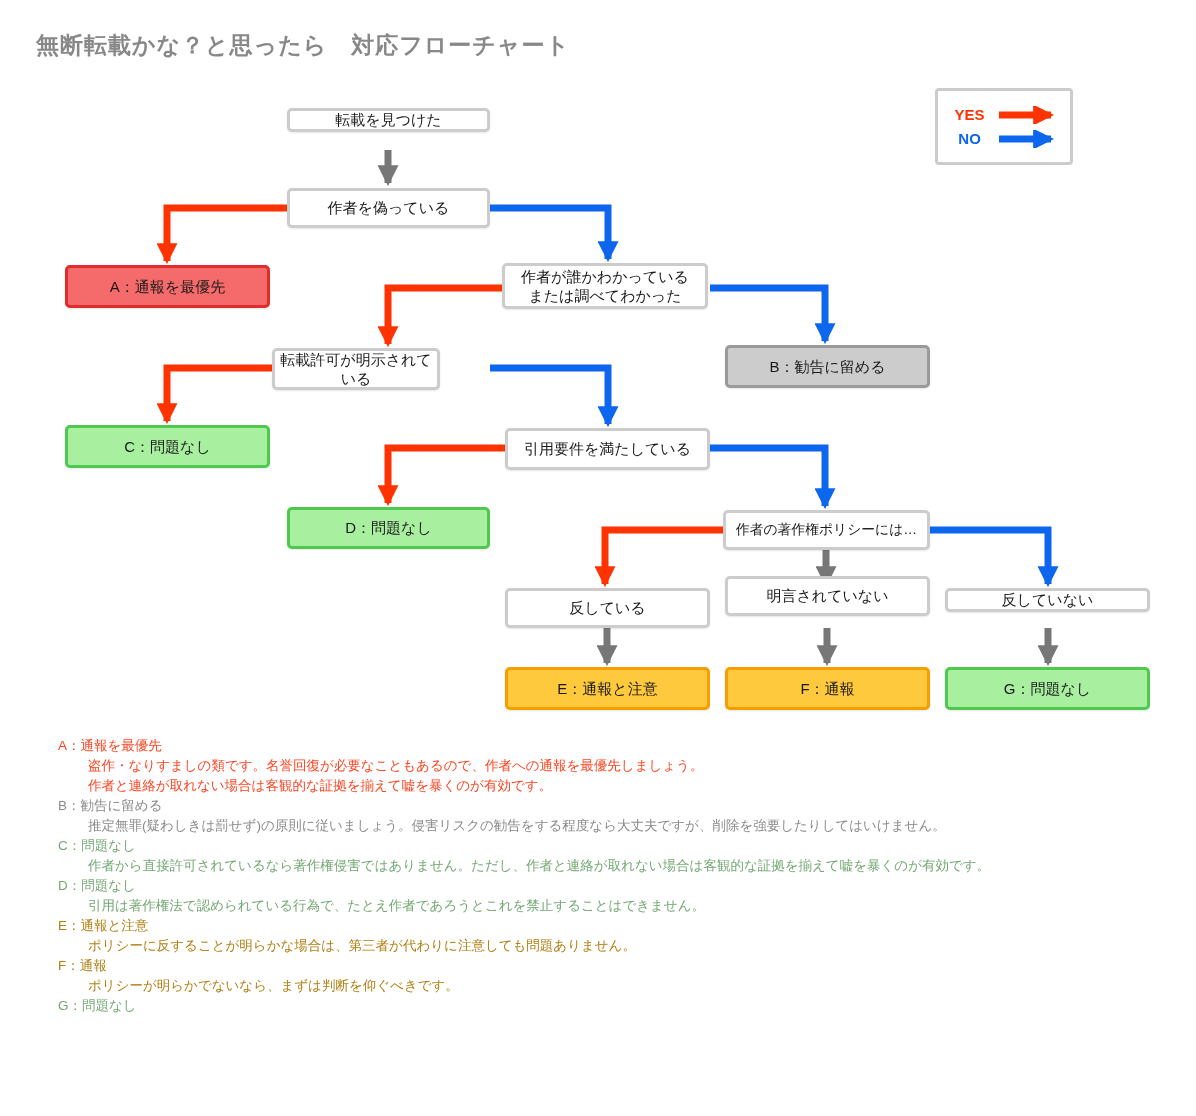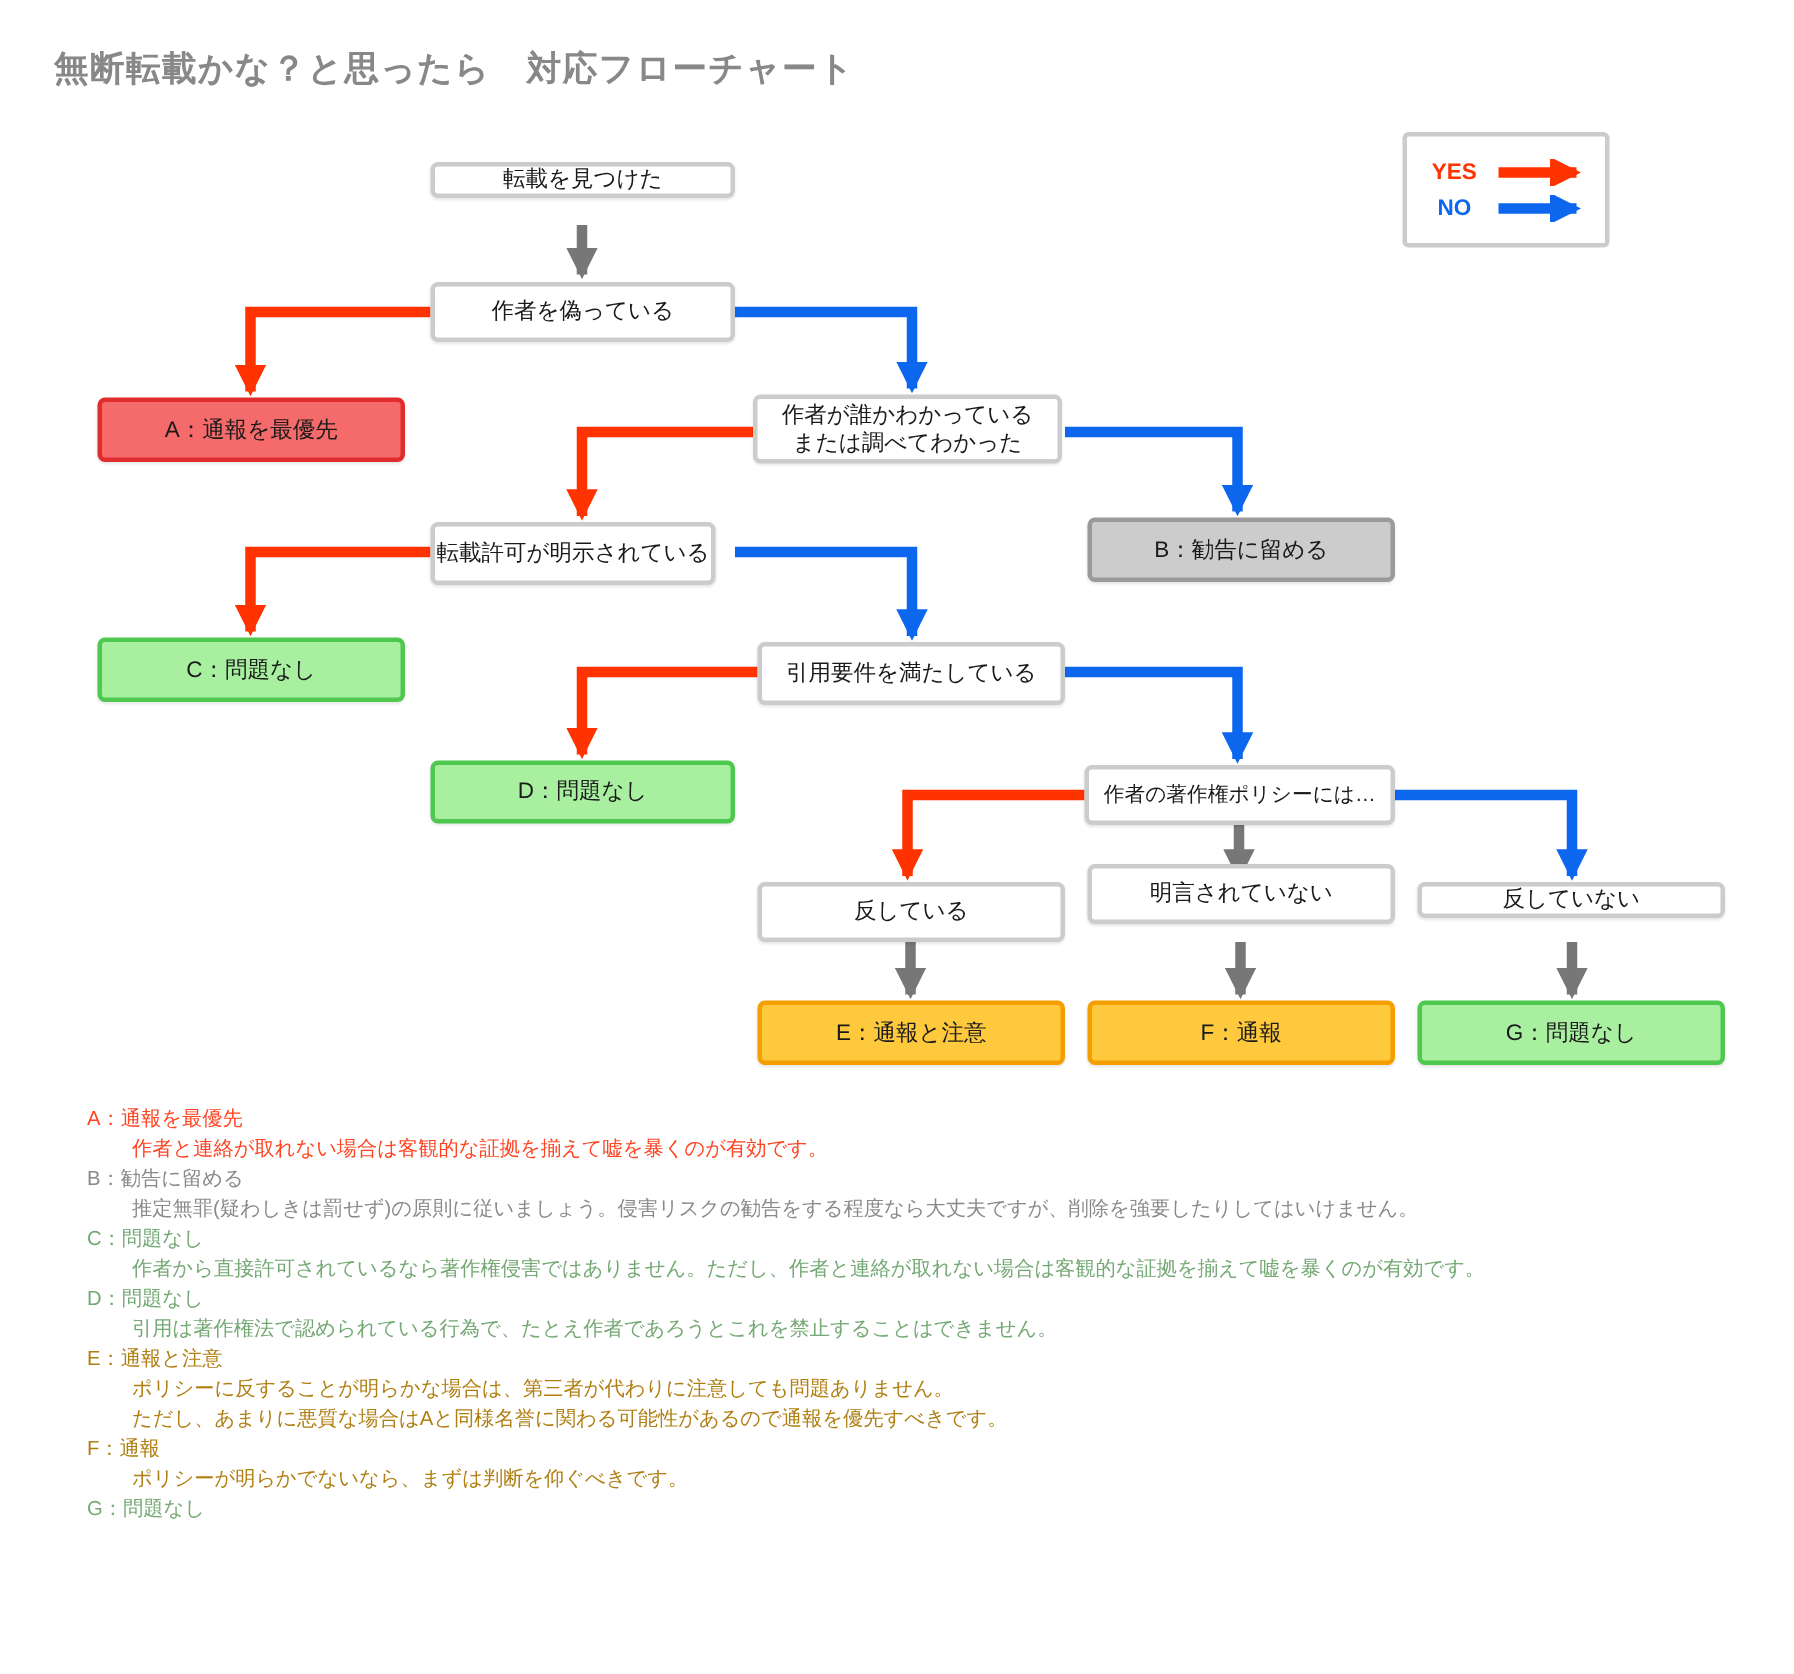--- a/index.html
+++ b/index.html
@@ -107,42 +107,42 @@
     <path class="edge flow" d="M827,628 L827,663" marker-end="url(#mg)"></path>
     <path class="edge flow" d="M1048,628 L1048,663" marker-end="url(#mg)"></path>
   </svg>
 
   <div class="node" style="left:287px;top:108px;width:203px;height:24px">転載を見つけた</div>
   <div class="node" style="left:287px;top:188px;width:203px;height:40px">作者を偽っている</div>
   <div class="node node--red" style="left:65px;top:265px;width:205px;height:43px">A：通報を最優先</div>
   <div class="node" style="left:502px;top:263px;width:206px;height:46px">作者が誰かわかっている
 または調べてわかった</div>
   <div class="node node--gray" style="left:725px;top:345px;width:205px;height:43px">B：勧告に留める</div>
-  <div class="node" style="left:287px;top:348px;width:190px;height:42px">転載許可が明示されている</div>
+  <div class="node" style="left:272px;top:348px;width:168px;height:42px">転載許可が明示されている</div>
   <div class="node node--green" style="left:65px;top:425px;width:205px;height:43px">C：問題なし</div>
   <div class="node" style="left:505px;top:428px;width:205px;height:42px">引用要件を満たしている</div>
   <div class="node node--green" style="left:287px;top:507px;width:203px;height:42px">D：問題なし</div>
   <div class="node node--tight" style="left:723px;top:510px;width:207px;height:40px">作者の著作権ポリシーには…</div>
   <div class="node" style="left:505px;top:588px;width:205px;height:40px">反している</div>
   <div class="node" style="left:725px;top:576px;width:205px;height:40px">明言されていない</div>
   <div class="node" style="left:945px;top:588px;width:205px;height:24px">反していない</div>
   <div class="node node--amber" style="left:505px;top:667px;width:205px;height:43px">E：通報と注意</div>
   <div class="node node--amber" style="left:725px;top:667px;width:205px;height:43px">F：通報</div>
   <div class="node node--green" style="left:945px;top:667px;width:205px;height:43px">G：問題なし</div>
 
   <div class="notes">
     <div class="note-heading tone-red">A：通報を最優先</div>
+    <div class="note-line tone-red">盗作・なりすましの類です。名誉回復が必要なこともあるので、作者への通報を最優先しましょう。</div>
     <div class="note-line tone-red">作者と連絡が取れない場合は客観的な証拠を揃えて嘘を暴くのが有効です。</div>
     <div class="note-heading tone-gray">B：勧告に留める</div>
     <div class="note-line tone-gray">推定無罪(疑わしきは罰せず)の原則に従いましょう。侵害リスクの勧告をする程度なら大丈夫ですが、削除を強要したりしてはいけません。</div>
     <div class="note-heading tone-green">C：問題なし</div>
     <div class="note-line tone-green">作者から直接許可されているなら著作権侵害ではありません。ただし、作者と連絡が取れない場合は客観的な証拠を揃えて嘘を暴くのが有効です。</div>
     <div class="note-heading tone-green">D：問題なし</div>
     <div class="note-line tone-green">引用は著作権法で認められている行為で、たとえ作者であろうとこれを禁止することはできません。</div>
     <div class="note-heading tone-amber">E：通報と注意</div>
     <div class="note-line tone-amber">ポリシーに反することが明らかな場合は、第三者が代わりに注意しても問題ありません。</div>
-    <div class="note-line tone-amber">ただし、あまりに悪質な場合はAと同様名誉に関わる可能性があるので通報を優先すべきです。</div>
     <div class="note-heading tone-amber">F：通報</div>
     <div class="note-line tone-amber">ポリシーが明らかでないなら、まずは判断を仰ぐべきです。</div>
     <div class="note-heading tone-green">G：問題なし</div>
   </div>
 
 </div>
 
 </body></html>

